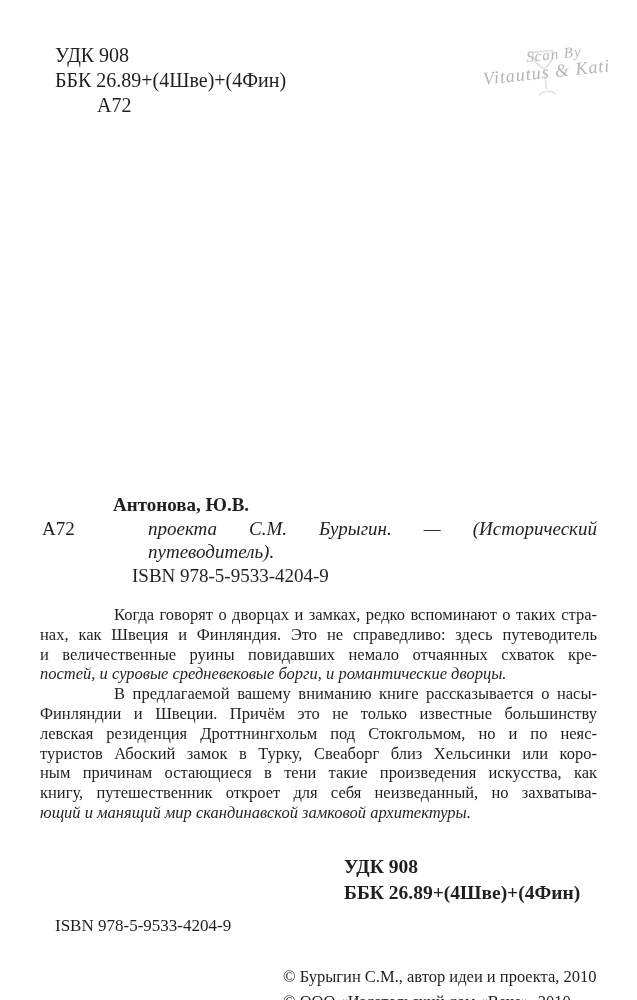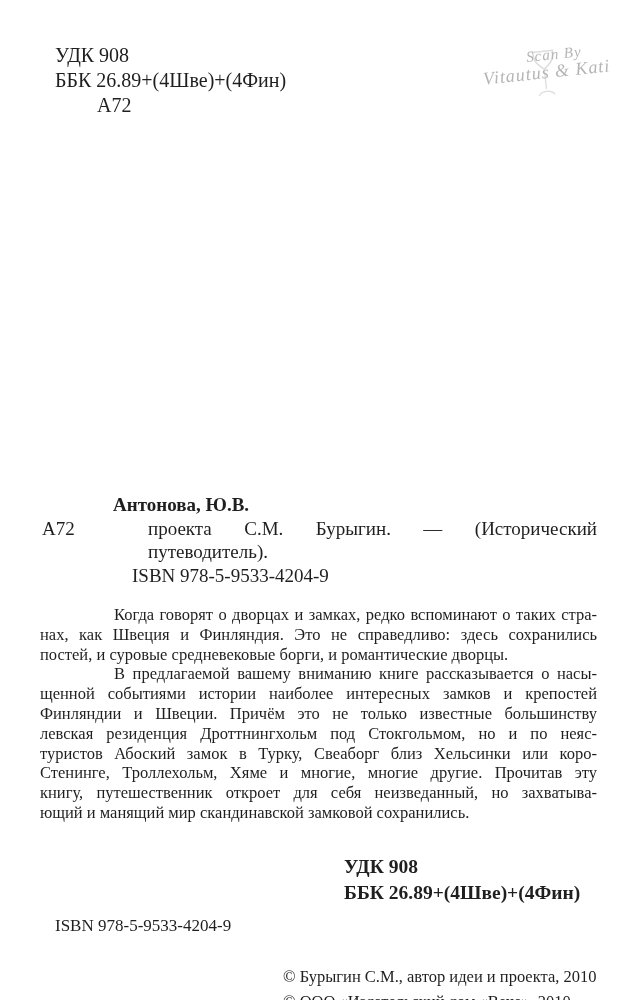--- a/index.html
+++ b/index.html
@@ -83,21 +83,21 @@
   }
   .card-body { margin-left: 71px; }
   .card-body .jline:first-child { padding-left: 35px; }
   .card-isbn { margin-left: 90px; }
 
   
   .justify-block .jline {
     text-align: justify;
     text-align-last: justify;
   }
-  .justify-block .jline.last { text-align-last: left; }
+  .justify-block .jline.last { text-align-last: left; font-style: italic; }
   .card-body .jline.last { text-align-last: justify; }
 
   
   .annotation {
     position: absolute;
     left: 40px;
     top: 592px;
     width: 557px;
     font-size: 16.5px;
     line-height: 19.8px;
@@ -162,32 +162,32 @@
       <div class="card-body justify-block">
           <div class="jline last">проекта С.М. Бурыгин. — (Исторический путеводитель).</div>
         </div>
     </div>
     <div class="card-isbn">ISBN 978-5-9533-4204-9</div>
   </div>
 
   <div class="annotation">
     <div class="para justify-block">
         <div class="jline">Когда говорят о дворцах и замках, редко вспоминают о таких стра-</div>
-        <div class="jline">нах, как Швеция и Финляндия. Это не справедливо: здесь сохранились</div>
+        <div class="jline">нах, как Швеция и Финляндия. Это не справедливо: здесь путеводитель</div>
+        <div class="jline">и величественные руины повидавших немало отчаянных схваток кре-</div>
         <div class="jline last">постей, и суровые средневековые борги, и романтические дворцы.</div>
       </div>
     <div class="para justify-block">
         <div class="jline">В предлагаемой вашему вниманию книге рассказывается о насы-</div>
-        <div class="jline">щенной событиями истории наиболее интересных замков и крепостей</div>
         <div class="jline">Финляндии и Швеции. Причём это не только известные большинству</div>
         <div class="jline">левская резиденция Дроттнингхольм под Стокгольмом, но и по неяс-</div>
         <div class="jline">туристов Абоский замок в Турку, Свеаборг близ Хельсинки или коро-</div>
-        <div class="jline">Стенинге, Троллехольм, Хяме и многие, многие другие. Прочитав эту</div>
+        <div class="jline">ным причинам остающиеся в тени такие произведения искусства, как</div>
         <div class="jline">книгу, путешественник откроет для себя неизведанный, но захватыва-</div>
-        <div class="jline last">ющий и манящий мир скандинавской замковой сохранились.</div>
+        <div class="jline last">ющий и манящий мир скандинавской замковой архитектуры.</div>
       </div>
   </div>
 
   <div class="bottom-codes">
     <div>УДК 908</div>
     <div>ББК 26.89+(4Шве)+(4Фин)</div>
   </div>
 
   <div class="imprint-isbn">ISBN 978-5-9533-4204-9</div>
   <div class="copyrights">

